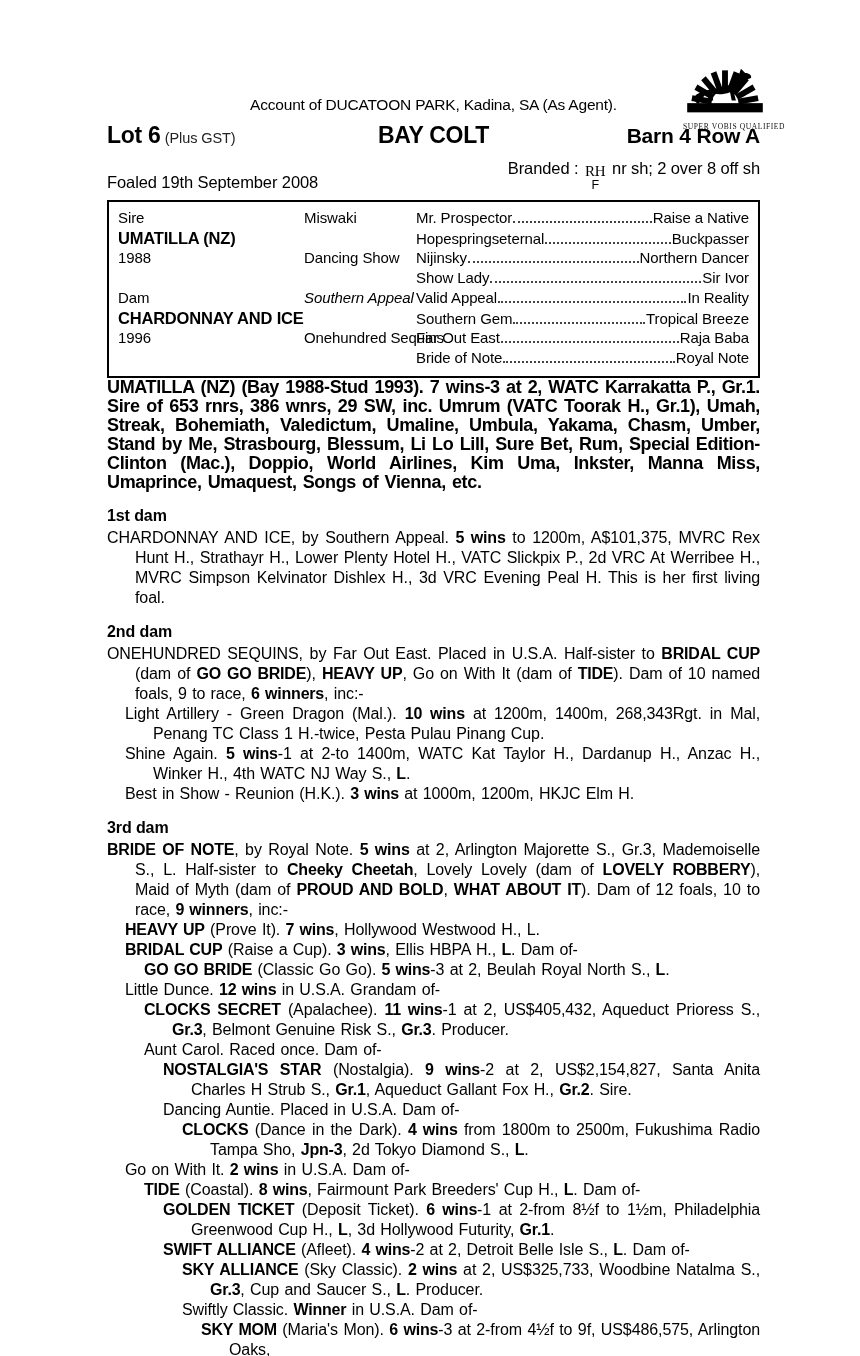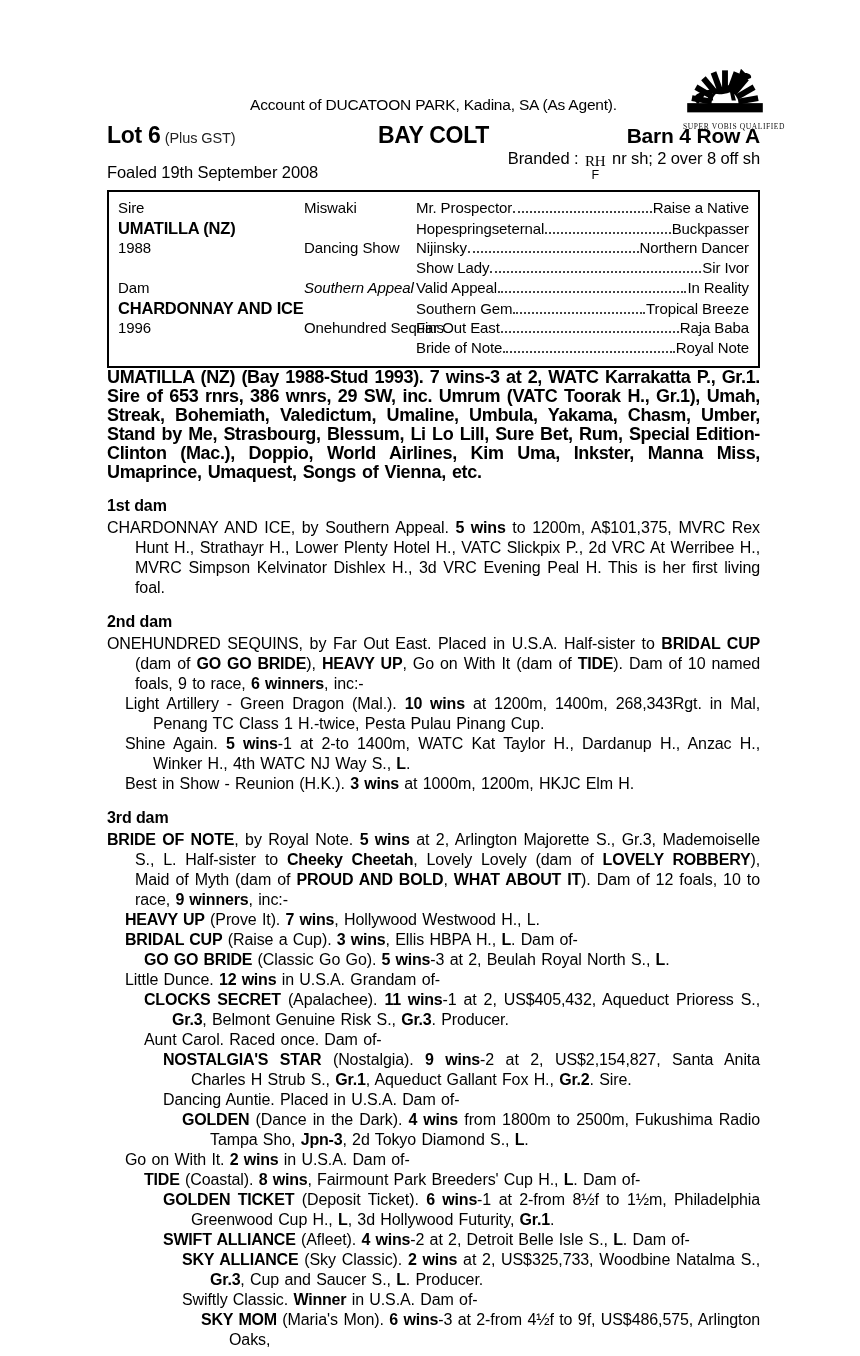--- a/index.html
+++ b/index.html
@@ -14,21 +14,21 @@
   }
   .logo{position:absolute;top:55px;right:93px;width:84px;text-align:center;}
   .logo svg{display:block;}
   .account{ text-align:center;font-weight:normal;font-size:15.5px;margin-top:40px;letter-spacing:-0.2px;}
   .lotrow{display:grid;grid-template-columns:1fr auto 1fr;align-items:baseline;margin-top:8px;}
   .lotleft{white-space:nowrap;}
   .lot{font-weight:bold;font-size:23px;letter-spacing:-0.3px;}
   .lotnote{font-size:14.5px;color:#222;}
   .colt-title{font-weight:bold;font-size:23px;letter-spacing:-0.3px;text-align:center;}
   .barn{font-weight:bold;font-size:21px;text-align:right;letter-spacing:-0.2px;}
-  .foalrow{display:flex;justify-content:space-between;align-items:flex-end;font-size:16.5px;}
+  .foalrow{display:flex;justify-content:space-between;align-items:flex-end;margin-top:10px;font-size:16.5px;}
   .branded{white-space:nowrap;text-align:right;}
   .brandstack{display:inline-flex;flex-direction:column;align-items:center;line-height:1;vertical-align:-2px;margin:0 2px;}
   .brandstack .bt{font-size:15px;font-family:Liberation Serif, serif;}
   .brandstack .bb{font-size:12.5px;}
   
   .pedbox{
     margin-top:8px;border:2px solid #000;
     display:grid;grid-template-columns:186px 112px 1fr;
     grid-auto-rows:20px;align-items:baseline;
     padding:7px 9px 7px 9px;font-size:15px;
@@ -170,21 +170,21 @@
       <div class="dam-heading">3rd dam</div>
       <div class="para lvl0"><b>BRIDE OF NOTE</b><span>, by Royal Note. </span><b>5 wins</b><span> at 2, Arlington Majorette S., Gr.3, Mademoiselle S., L. Half-sister to </span><b>Cheeky Cheetah</b><span>, Lovely Lovely (dam of </span><b>LOVELY ROBBERY</b><span>), Maid of Myth (dam of </span><b>PROUD AND BOLD</b><span>, </span><b>WHAT ABOUT IT</b><span>). Dam of 12 foals, 10 to race, </span><b>9 winners</b><span>, inc:-</span></div>
       <div class="para lvl1"><b>HEAVY UP</b><span> (Prove It). </span><b>7 wins</b><span>, Hollywood Westwood H., L.</span></div>
       <div class="para lvl1"><b>BRIDAL CUP</b><span> (Raise a Cup). </span><b>3 wins</b><span>, Ellis HBPA H., </span><b>L</b><span>. Dam of-</span></div>
       <div class="para lvl2"><b>GO GO BRIDE</b><span> (Classic Go Go). </span><b>5 wins</b><span>-3 at 2, Beulah Royal North S., </span><b>L</b><span>.</span></div>
       <div class="para lvl1"><span>Little Dunce. </span><b>12 wins</b><span> in U.S.A. Grandam of-</span></div>
       <div class="para lvl2"><b>CLOCKS SECRET</b><span> (Apalachee). </span><b>11 wins</b><span>-1 at 2, US$405,432, Aqueduct Prioress S., </span><b>Gr.3</b><span>, Belmont Genuine Risk S., </span><b>Gr.3</b><span>. Producer.</span></div>
       <div class="para lvl2"><span>Aunt Carol. Raced once. Dam of-</span></div>
       <div class="para lvl3"><b>NOSTALGIA'S STAR</b><span> (Nostalgia). </span><b>9 wins</b><span>-2 at 2, US$2,154,827, Santa Anita Charles H Strub S., </span><b>Gr.1</b><span>, Aqueduct Gallant Fox H., </span><b>Gr.2</b><span>. Sire.</span></div>
       <div class="para lvl3"><span>Dancing Auntie. Placed in U.S.A. Dam of-</span></div>
-      <div class="para lvl4"><b>GOLDEN</b><span> (Dance in the Dark). </span><b>4 wins</b><span> from 1800m to 2500m, Fukushima Radio Tampa Sho, </span><b>Jpn-3</b><span>, 2d Tokyo Diamond S., </span><b>L</b><span>.</span></div>
+      <div class="para lvl4"><b>CLOCKS</b><span> (Dance in the Dark). </span><b>4 wins</b><span> from 1800m to 2500m, Fukushima Radio Tampa Sho, </span><b>Jpn-3</b><span>, 2d Tokyo Diamond S., </span><b>L</b><span>.</span></div>
       <div class="para lvl1"><span>Go on With It. </span><b>2 wins</b><span> in U.S.A. Dam of-</span></div>
       <div class="para lvl2"><b>TIDE</b><span> (Coastal). </span><b>8 wins</b><span>, Fairmount Park Breeders' Cup H., </span><b>L</b><span>. Dam of-</span></div>
       <div class="para lvl3"><b>GOLDEN TICKET</b><span> (Deposit Ticket). </span><b>6 wins</b><span>-1 at 2-from 8½f to 1½m, Philadelphia Greenwood Cup H., </span><b>L</b><span>, 3d Hollywood Futurity, </span><b>Gr.1</b><span>.</span></div>
       <div class="para lvl3"><b>SWIFT ALLIANCE</b><span> (Afleet). </span><b>4 wins</b><span>-2 at 2, Detroit Belle Isle S., </span><b>L</b><span>. Dam of-</span></div>
       <div class="para lvl4"><b>SKY ALLIANCE</b><span> (Sky Classic). </span><b>2 wins</b><span> at 2, US$325,733, Woodbine Natalma S., </span><b>Gr.3</b><span>, Cup and Saucer S., </span><b>L</b><span>. Producer.</span></div>
       <div class="para lvl4"><span>Swiftly Classic. </span><b>Winner</b><span> in U.S.A. Dam of-</span></div>
       <div class="para lvl5"><b>SKY MOM</b><span> (Maria's Mon). </span><b>6 wins</b><span>-3 at 2-from 4½f to 9f, US$486,575, Arlington Oaks, </span></div>
     </div>
 
 </div>

